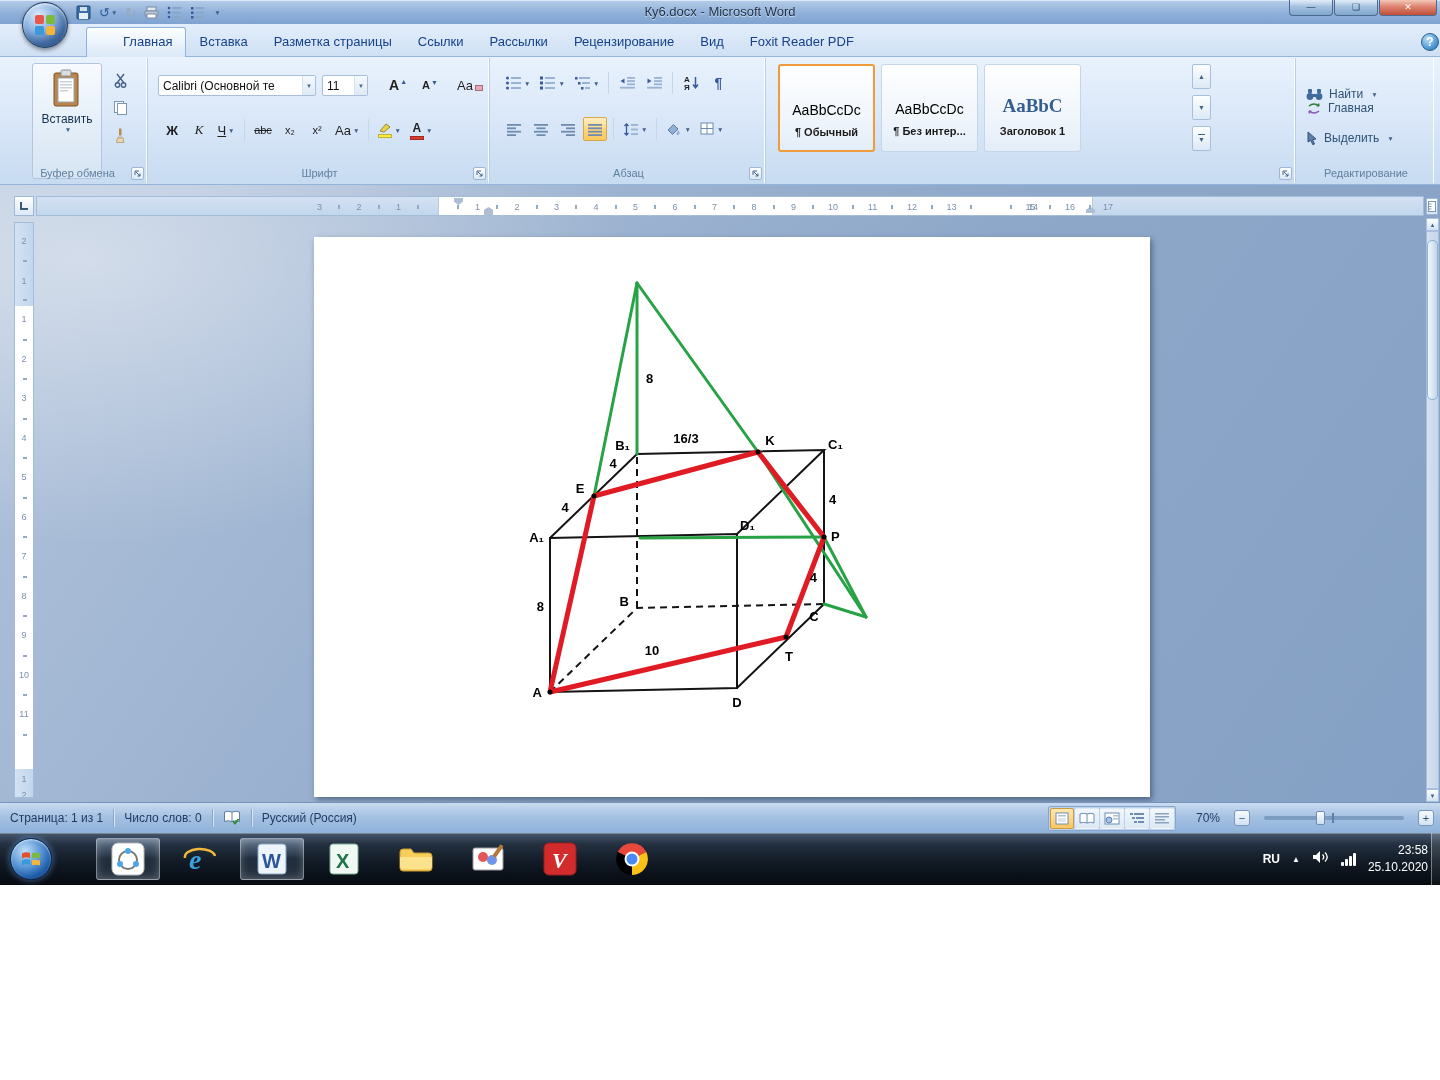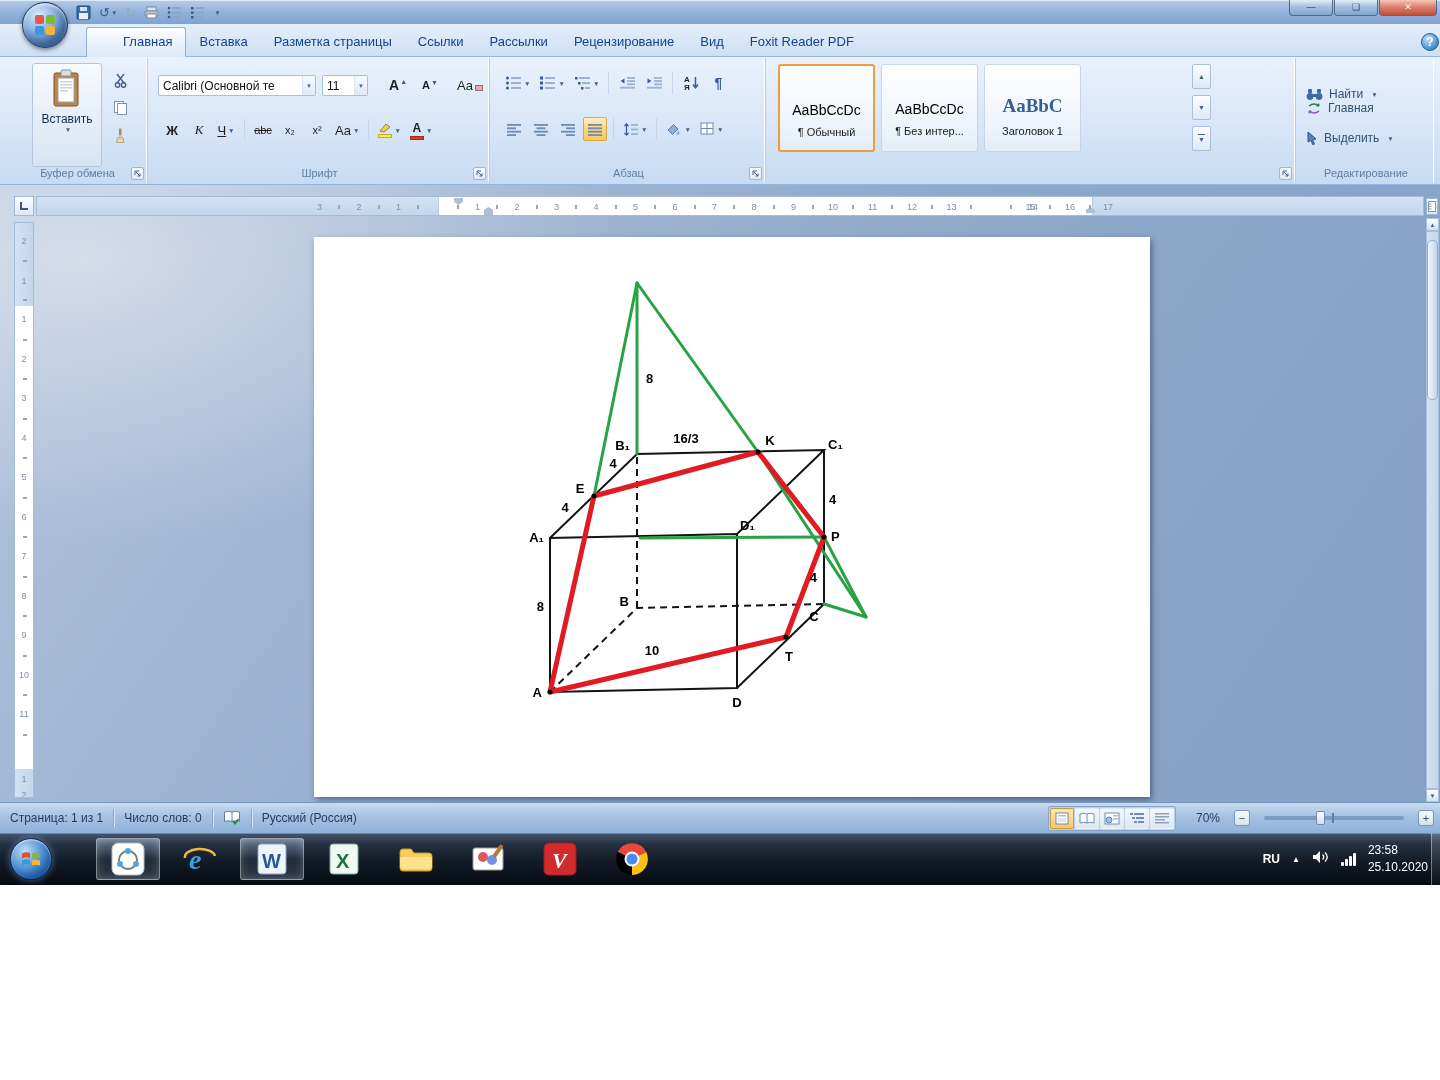--- a/index.html
+++ b/index.html
@@ -38,21 +38,21 @@
 .frow{position:absolute;display:flex;align-items:center;gap:3px;}
 .bold{font-weight:bold;}
 .ital{font-style:italic;font-family:"Liberation Serif",serif;}
 .unde{text-decoration:underline;}
 .strk{text-decoration:line-through;}
 .stack{display:flex;flex-direction:column;align-items:center;gap:1px;}
 .cbar{width:14px;height:4px;border:1px solid rgba(0,0,0,.25);}
 .card{position:absolute;top:6px;width:97px;height:88px;background:linear-gradient(#ffffff,#eef4fb 70%,#e3edf8);border:1px solid #c4d6ea;border-radius:3px;text-align:center;}
 .card.sel{border:2px solid #f09b3c;}
 .cprev{height:52px;display:flex;align-items:flex-end;justify-content:center;color:#000;font-size:14px;}
-.cname{font-size:11px;color:#1b1b1b;margin-top:8px;white-space:nowrap;}
+.cname{font-size:11px;color:#1b1b1b;margin-top:8px;white-space:nowrap;font-weight:bold;}
 .scrl{position:absolute;left:424px;width:19px;height:25px;border:1px solid #a9bfd9;background:linear-gradient(#fdfeff,#dce9f6);display:flex;align-items:center;justify-content:center;font-size:7px;color:#44618a;border-radius:2px;}
 .ebtn{position:absolute;left:8px;display:flex;align-items:center;gap:6px;font-size:12px;color:#2f5276;height:24px;}
 
 .docarea{left:0;top:185px;width:1440px;height:617px;background:radial-gradient(ellipse 1000px 520px at 6% 12%,rgba(255,255,255,.45),rgba(255,255,255,0) 55%),linear-gradient(125deg,#b3c4dc,#8ea8c9 55%,#84a0c4);}
 .tabsel{left:14px;top:196px;width:20px;height:20px;border:1px solid #9db7d6;background:linear-gradient(#fdfeff,#dde9f6);display:flex;align-items:center;justify-content:center;}
 .tabL{width:8px;height:8px;border-left:2px solid #3c5a78;border-bottom:2px solid #3c5a78;}
 .hruler{left:36px;top:196px;width:1388px;height:20px;background:linear-gradient(#d3e2f3,#c2d6ec);border:1px solid #a3bcd9;overflow:hidden;}
 .hwhite{position:absolute;left:401px;top:0;width:655px;height:20px;background:#fff;border-left:1px solid #b9cadd;border-right:1px solid #b9cadd;}
 .rnum{position:absolute;transform:translateX(-50%);font-size:9px;line-height:20px;color:#7a90aa;}
 .rdot{position:absolute;width:2px;height:4px;background:#93a9c2;transform:translateX(-50%);top:8px;}
@@ -83,21 +83,21 @@
 .znotch{position:absolute;left:68px;top:-3px;width:2px;height:10px;background:#5f7ea6;}
 .zth{position:absolute;left:52px;top:-5px;width:9px;height:14px;background:linear-gradient(#fdfeff,#cfe0f2);border:1px solid #708db4;border-radius:2px;}
 
 .taskbar{left:0;top:833px;width:1440px;height:52px;background:linear-gradient(#46586e,#233040 22%,#121b26 55%,#060a10);box-shadow:inset 0 1px 0 rgba(255,255,255,.28);}
 .startorb{position:absolute;left:10px;top:5px;width:42px;height:42px;border-radius:50%;display:flex;align-items:center;justify-content:center;background:radial-gradient(circle at 35% 30%,#bfe0f8,#5591d3 45%,#1f5ca8 70%,#0d3a74);box-shadow:0 0 7px rgba(120,180,255,.55),inset 0 1px 2px rgba(255,255,255,.7);border:1px solid #0a2c55;}
 .tkbtn{position:absolute;top:5px;width:64px;height:42px;border-radius:3px;display:flex;align-items:center;justify-content:center;}
 .tkbtn.open{background:linear-gradient(rgba(200,225,255,.38),rgba(120,160,210,.12) 50%,rgba(180,210,255,.2));border:1px solid rgba(255,255,255,.42);box-shadow:inset 0 0 8px rgba(255,255,255,.25);}
 .tray{position:absolute;right:12px;top:0;height:52px;display:flex;align-items:center;gap:12px;color:#fff;}
 .trlang{font-size:12px;font-weight:bold;}
 .trarrow{font-size:8px;color:#fff;}
-.trtime{font-size:12px;line-height:1.45;}
+.trtime{text-align:right;font-size:12px;line-height:1.45;}
 .showdesk{position:absolute;right:0;top:0;width:9px;height:52px;border-left:1px solid rgba(255,255,255,.4);background:linear-gradient(rgba(255,255,255,.15),rgba(255,255,255,.03));}
 .netbars{display:flex;align-items:flex-end;gap:1px;}
 .netbars i{display:block;width:3px;background:#fff;border-radius:1px;}
 </style>
 </head>
 <body>
 
 <div class="screen">
 
   <div class="a titlebar">
@@ -143,20 +143,21 @@
               <rect x="5.5" y="1" width="8.5" height="2"></rect>
               <rect x="5.5" y="5.5" width="8.5" height="2"></rect>
               <rect x="5.5" y="10" width="8.5" height="2"></rect>
             </g>
           </svg>
         </span>
       <span class="qi">
           <span class="dv">▼</span>
         </span>
     </div>
+    <div class="a wtitle">Ку6.docx  -  Microsoft Word</div>
     <div class="a wbtns">
       <div class="wb">—</div>
       <div class="wb">❏</div>
       <div class="wb close">✕</div>
     </div>
   </div>
 
   <div class="a tabrow">
     <div class="tab active">Главная</div>
     <div class="tab">Вставка</div>
@@ -175,21 +176,21 @@
           <rect x="3" y="14" width="9" height="9" rx="2" fill="#3a9ad9"></rect>
           <rect x="14" y="14" width="9" height="9" rx="2" fill="#f3b53a"></rect>
         </g>
       </svg>
   </div>
   <div class="a helpbtn">?</div>
 
   <div class="a ribbon">
 
     <div class="grp" style="left:8px;width:140px;">
-      <div class="a pastebtn" style="left:24px;top:5px;width:70px;height:104px;">
+      <div class="a pastebtn" style="left:24px;top:5px;width:70px;height:116px;">
         <svg width="32" height="40">
             <rect x="3" y="4" width="24" height="33" rx="2" fill="#b9854c" stroke="#7d5426"></rect>
             <rect x="10" y="1" width="10" height="6" rx="1.5" fill="#d9dee3" stroke="#8a9097"></rect>
             <rect x="7" y="9" width="16" height="24" fill="#fff" stroke="#9aa4ad"></rect>
             <g fill="#c9d2da">
               <rect x="9" y="12" width="12" height="1.5"></rect>
               <rect x="9" y="15" width="12" height="1.5"></rect>
               <rect x="9" y="18" width="12" height="1.5"></rect>
               <rect x="9" y="21" width="8" height="1.5"></rect>
             </g>

